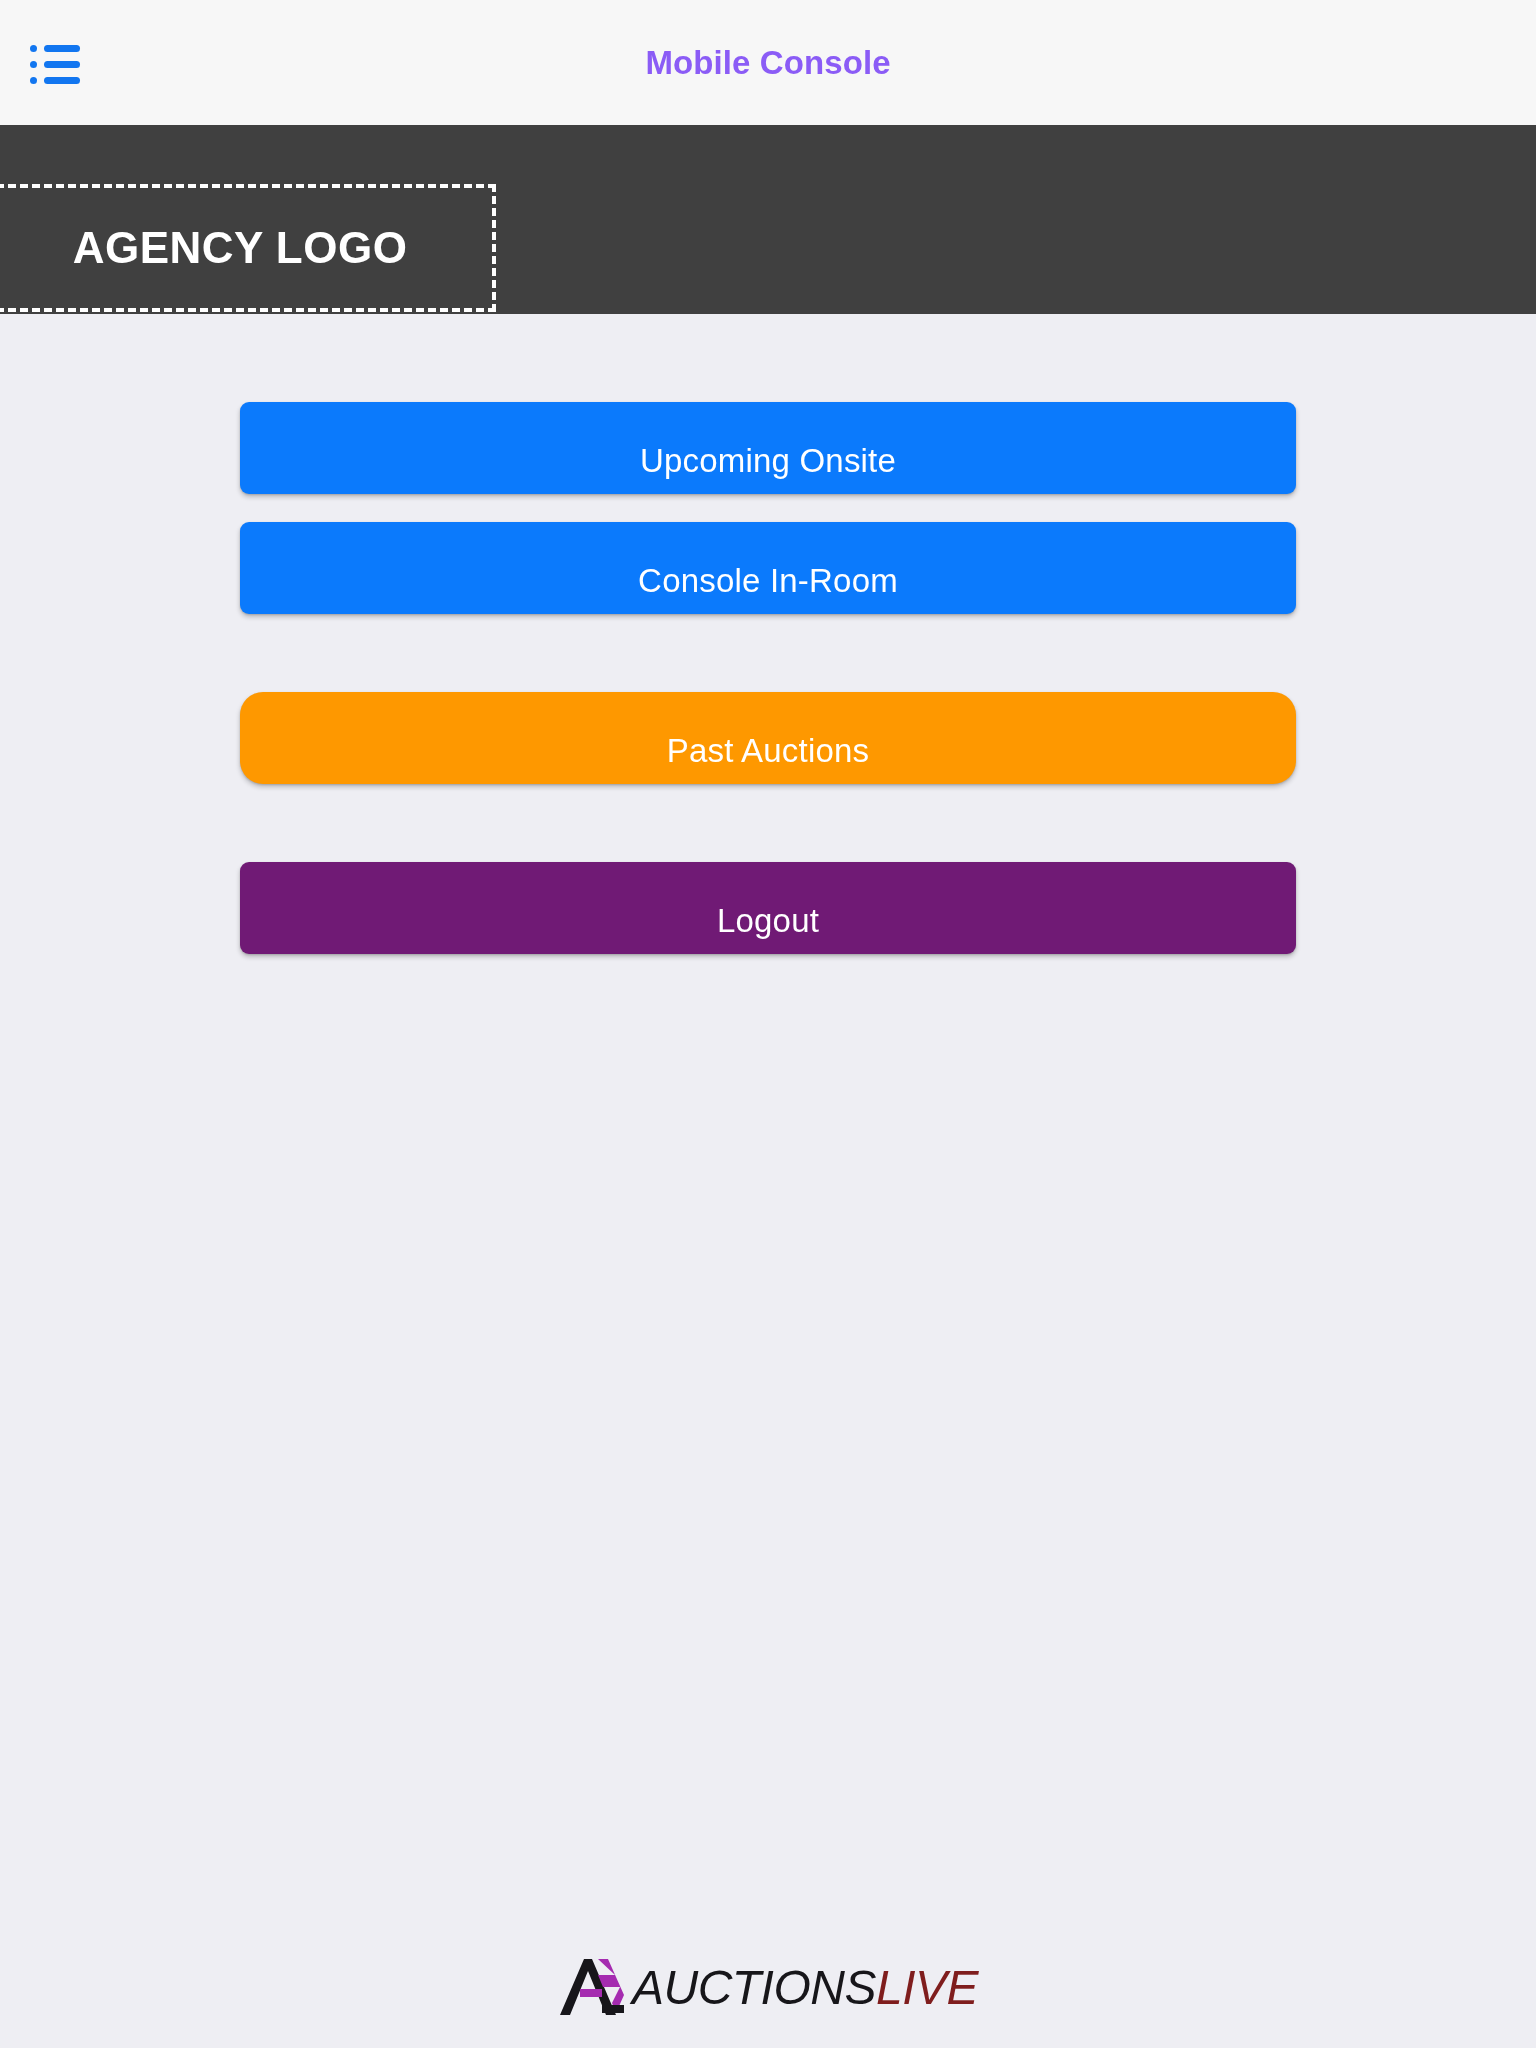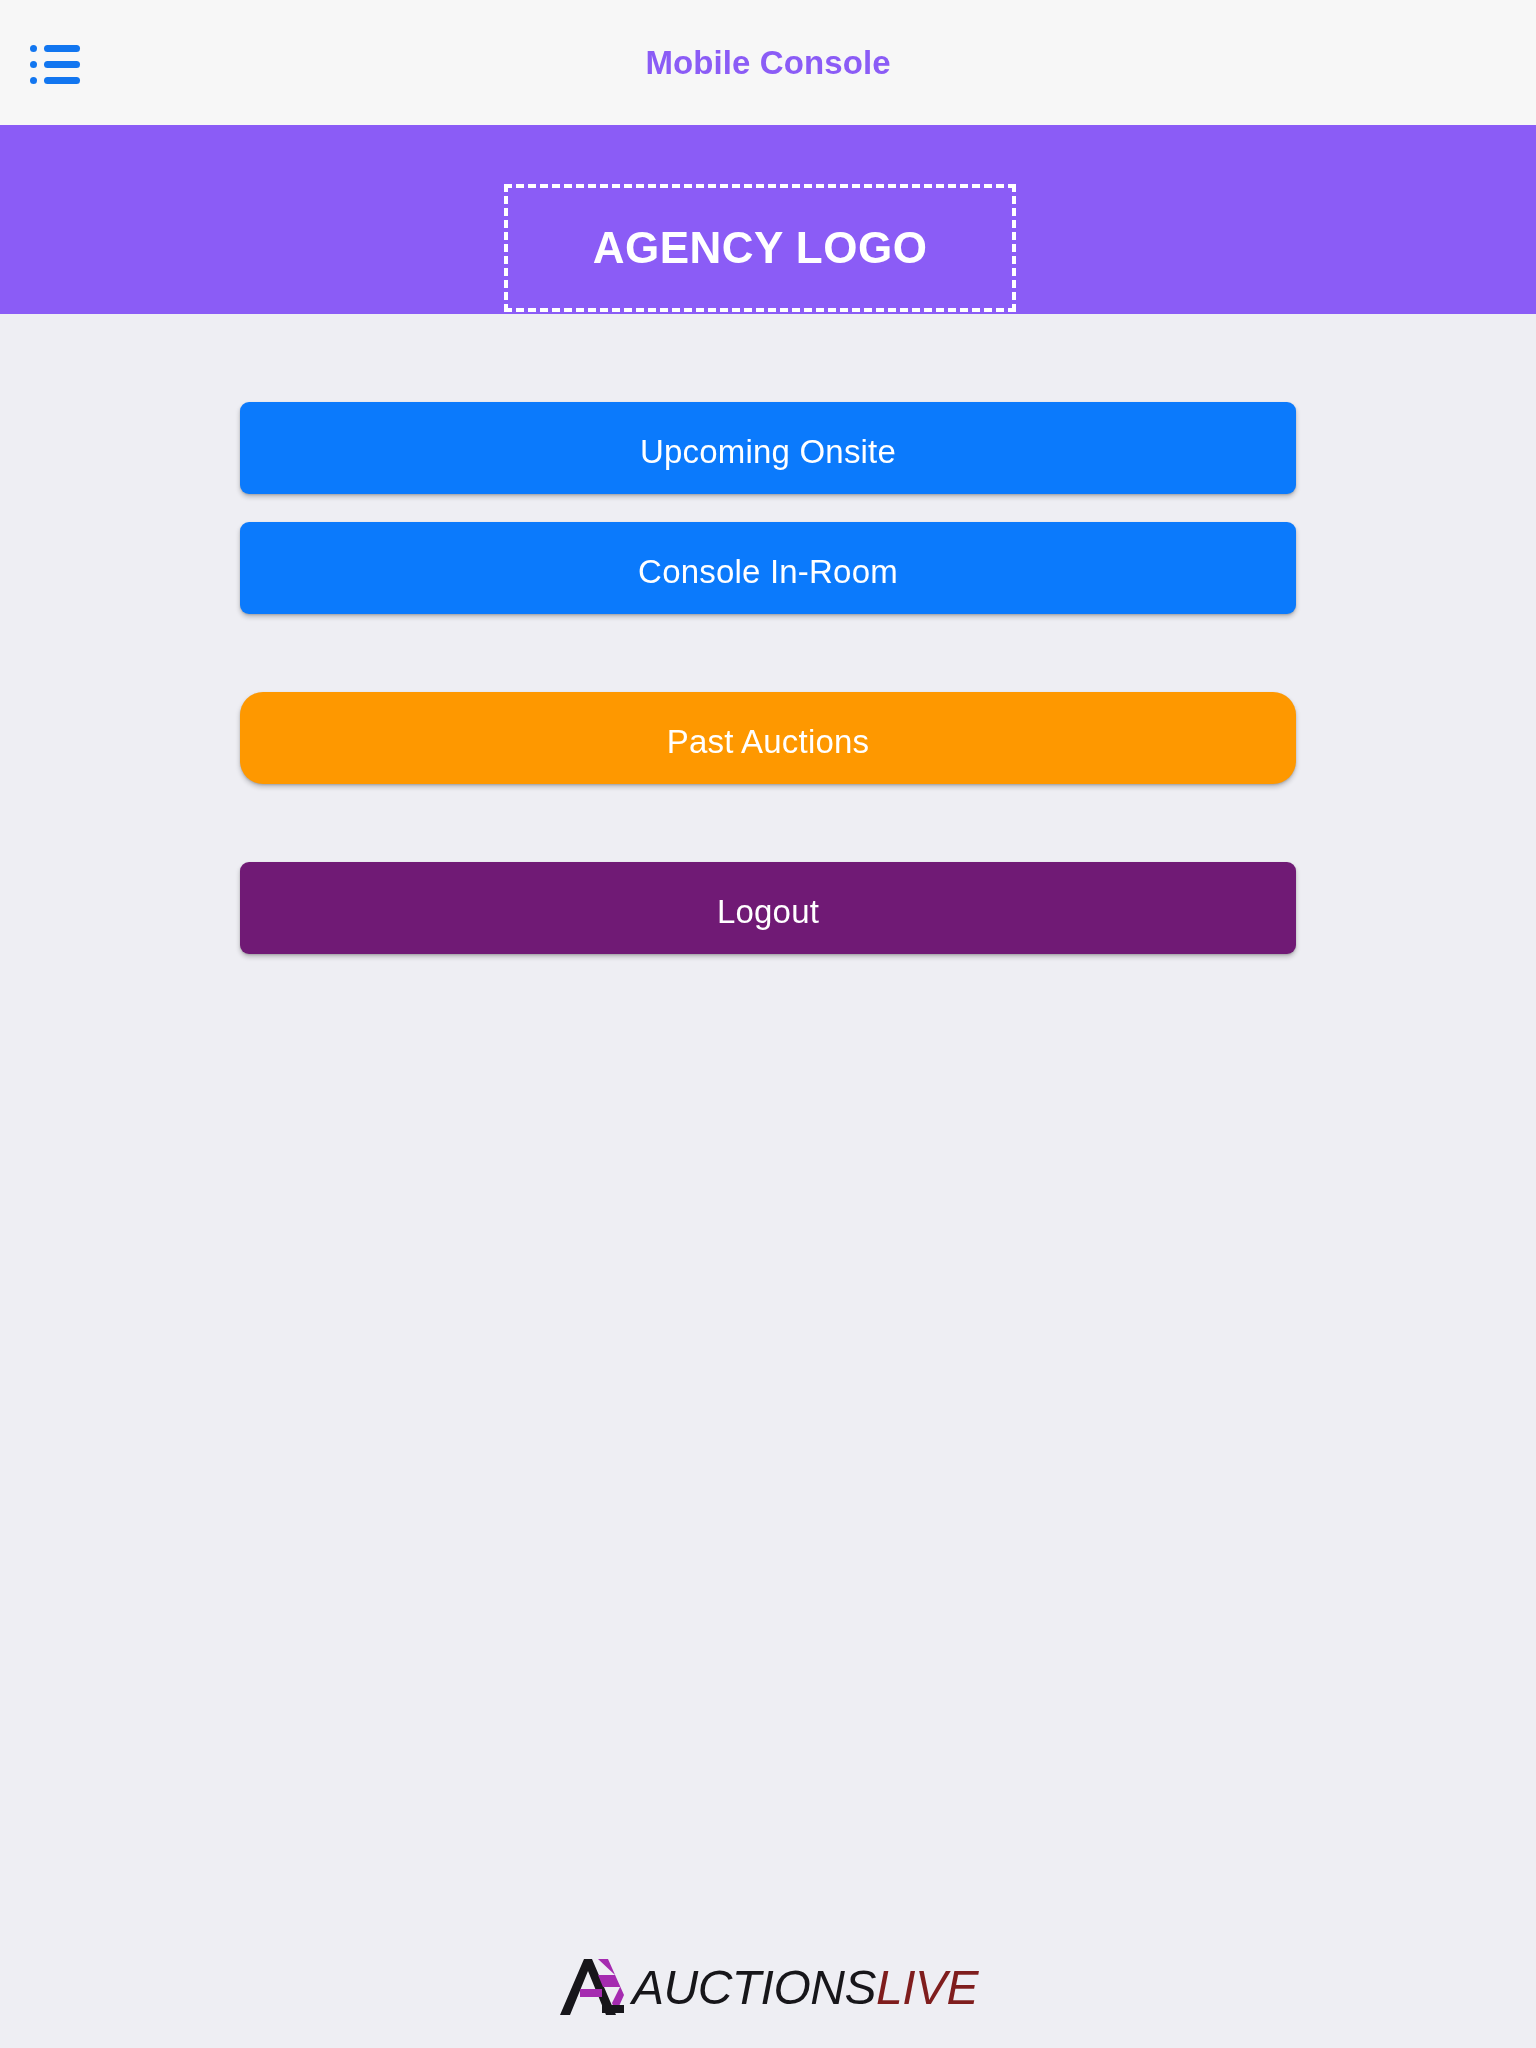--- a/index.html
+++ b/index.html
@@ -73,24 +73,23 @@
     border-radius: 3.5px;
     background: #1276f0;
   }
 
   
   .logo-band {
     position: absolute;
     top: 125px; left: 0;
     width: 1536px;
     height: 245px;
-    background: #8b5cf6;
-    display: flex;
-    align-items: center;
-    justify-content: center;
+    background: #404040;
+    display: flex;
+    align-items: center;
   }
 
   .logo-placeholder {
     width: 512px;
     height: 128px;
     border: 4px dashed #ffffff;
     display: flex;
     align-items: center;
     justify-content: center;
     margin-left: -16px;
@@ -129,21 +128,21 @@
     border-radius: 9px;
     color: #ffffff;
     font-family: "Liberation Sans", "DejaVu Sans", sans-serif;
     font-size: 33px;
     font-weight: 400;
     letter-spacing: 0.2px;
     cursor: pointer;
     box-shadow: 0 3px 5px rgba(0,0,0,0.22), 0 1px 2px rgba(0,0,0,0.14);
     text-align: center;
     line-height: 92px;
-    padding: 4px;
+    padding: 13px;
   }
 
   .gap-sm { height: 28px; }
   .gap-lg { height: 78px; }
 
   
   .footer {
     position: absolute;
     bottom: 0;
     left: 0;

